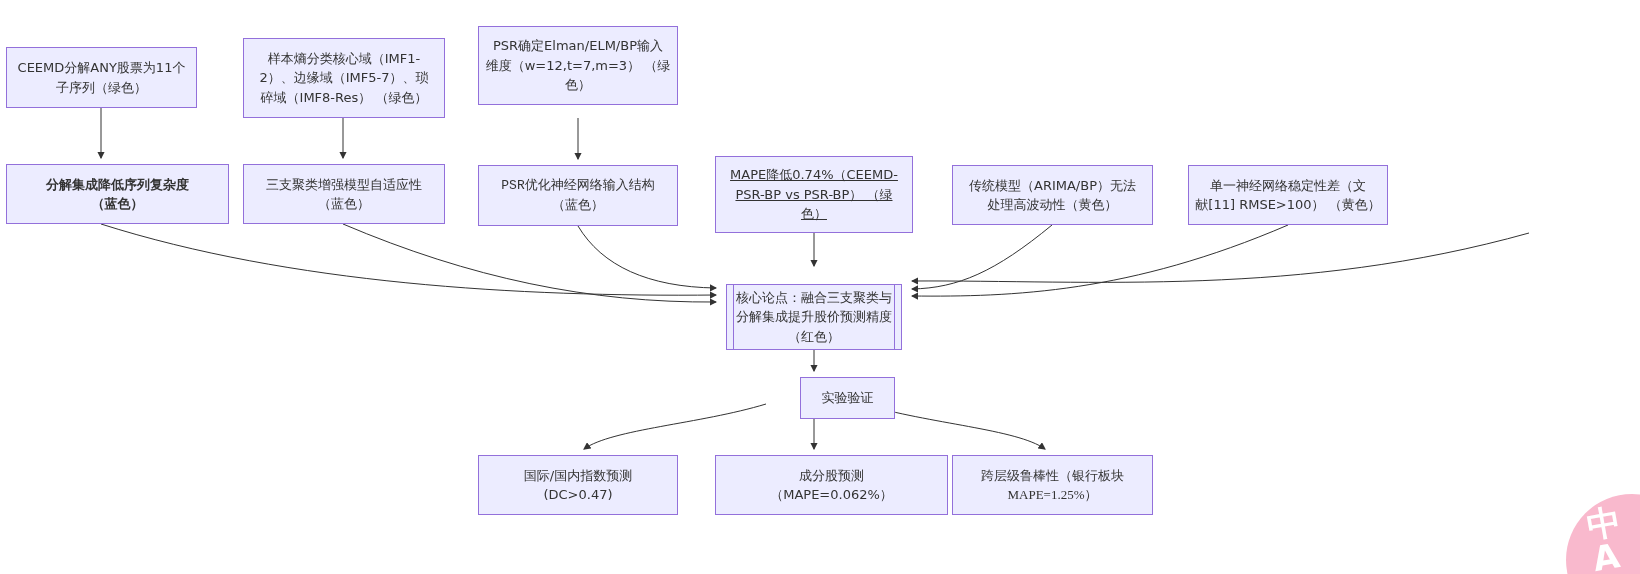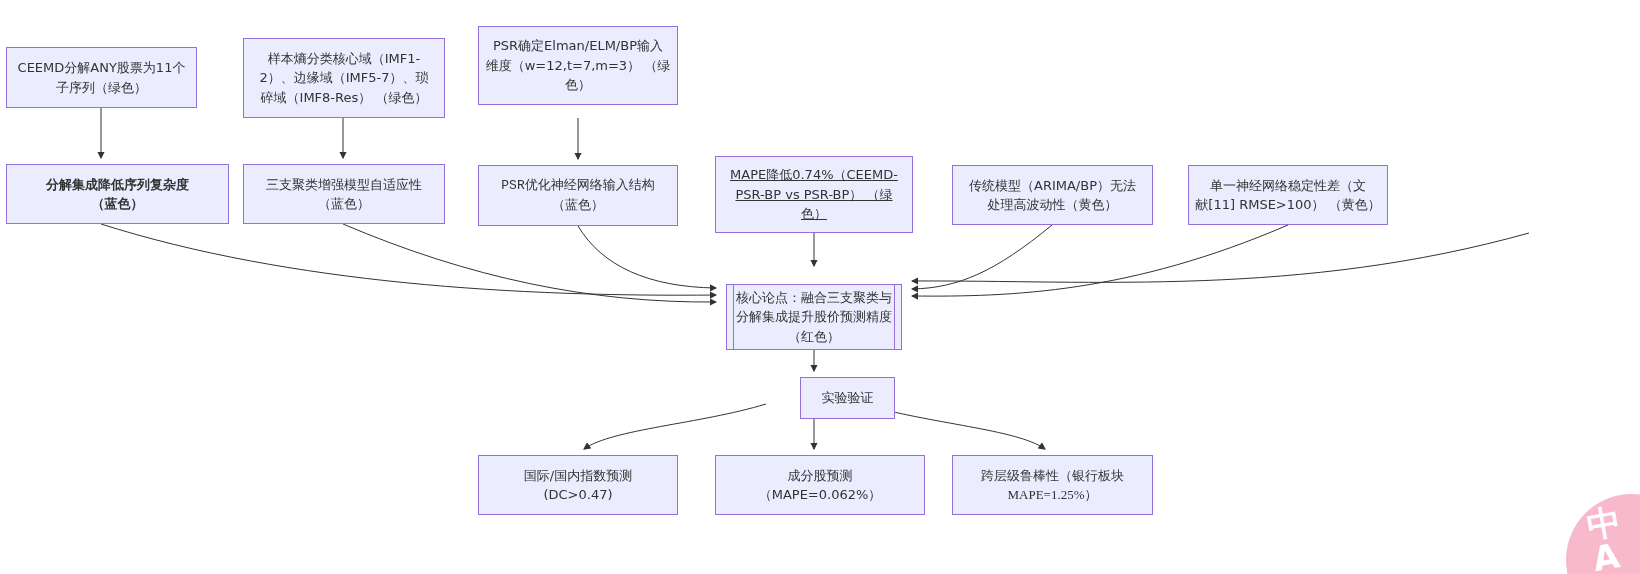--- a/index.html
+++ b/index.html
@@ -113,21 +113,21 @@
 
   <div class="node" style="left:767px;top:377px;width:95px;height:42px;margin-left:33px;">
     <span class="lbl">实验验证</span>
   </div>
 
   <div class="node" style="left:478px;top:455px;width:200px;height:60px;">
     <span class="lbl">国际/国内指数预测
 (DC&gt;0.47)</span>
   </div>
 
-  <div class="node" style="left:715px;top:455px;width:210px;height:60px;">
+  <div class="node" style="left:715px;top:455px;width:233px;height:60px;">
     <span class="lbl">成分股预测
 （MAPE=0.062%）</span>
   </div>
 
   <div class="node" style="left:952px;top:455px;width:201px;height:60px;font-family:Liberation Serif, serif;">
     <span class="lbl">跨层级鲁棒性（银行板块
 MAPE=1.25%）</span>
   </div>
 
   <div id="translate-badge">

